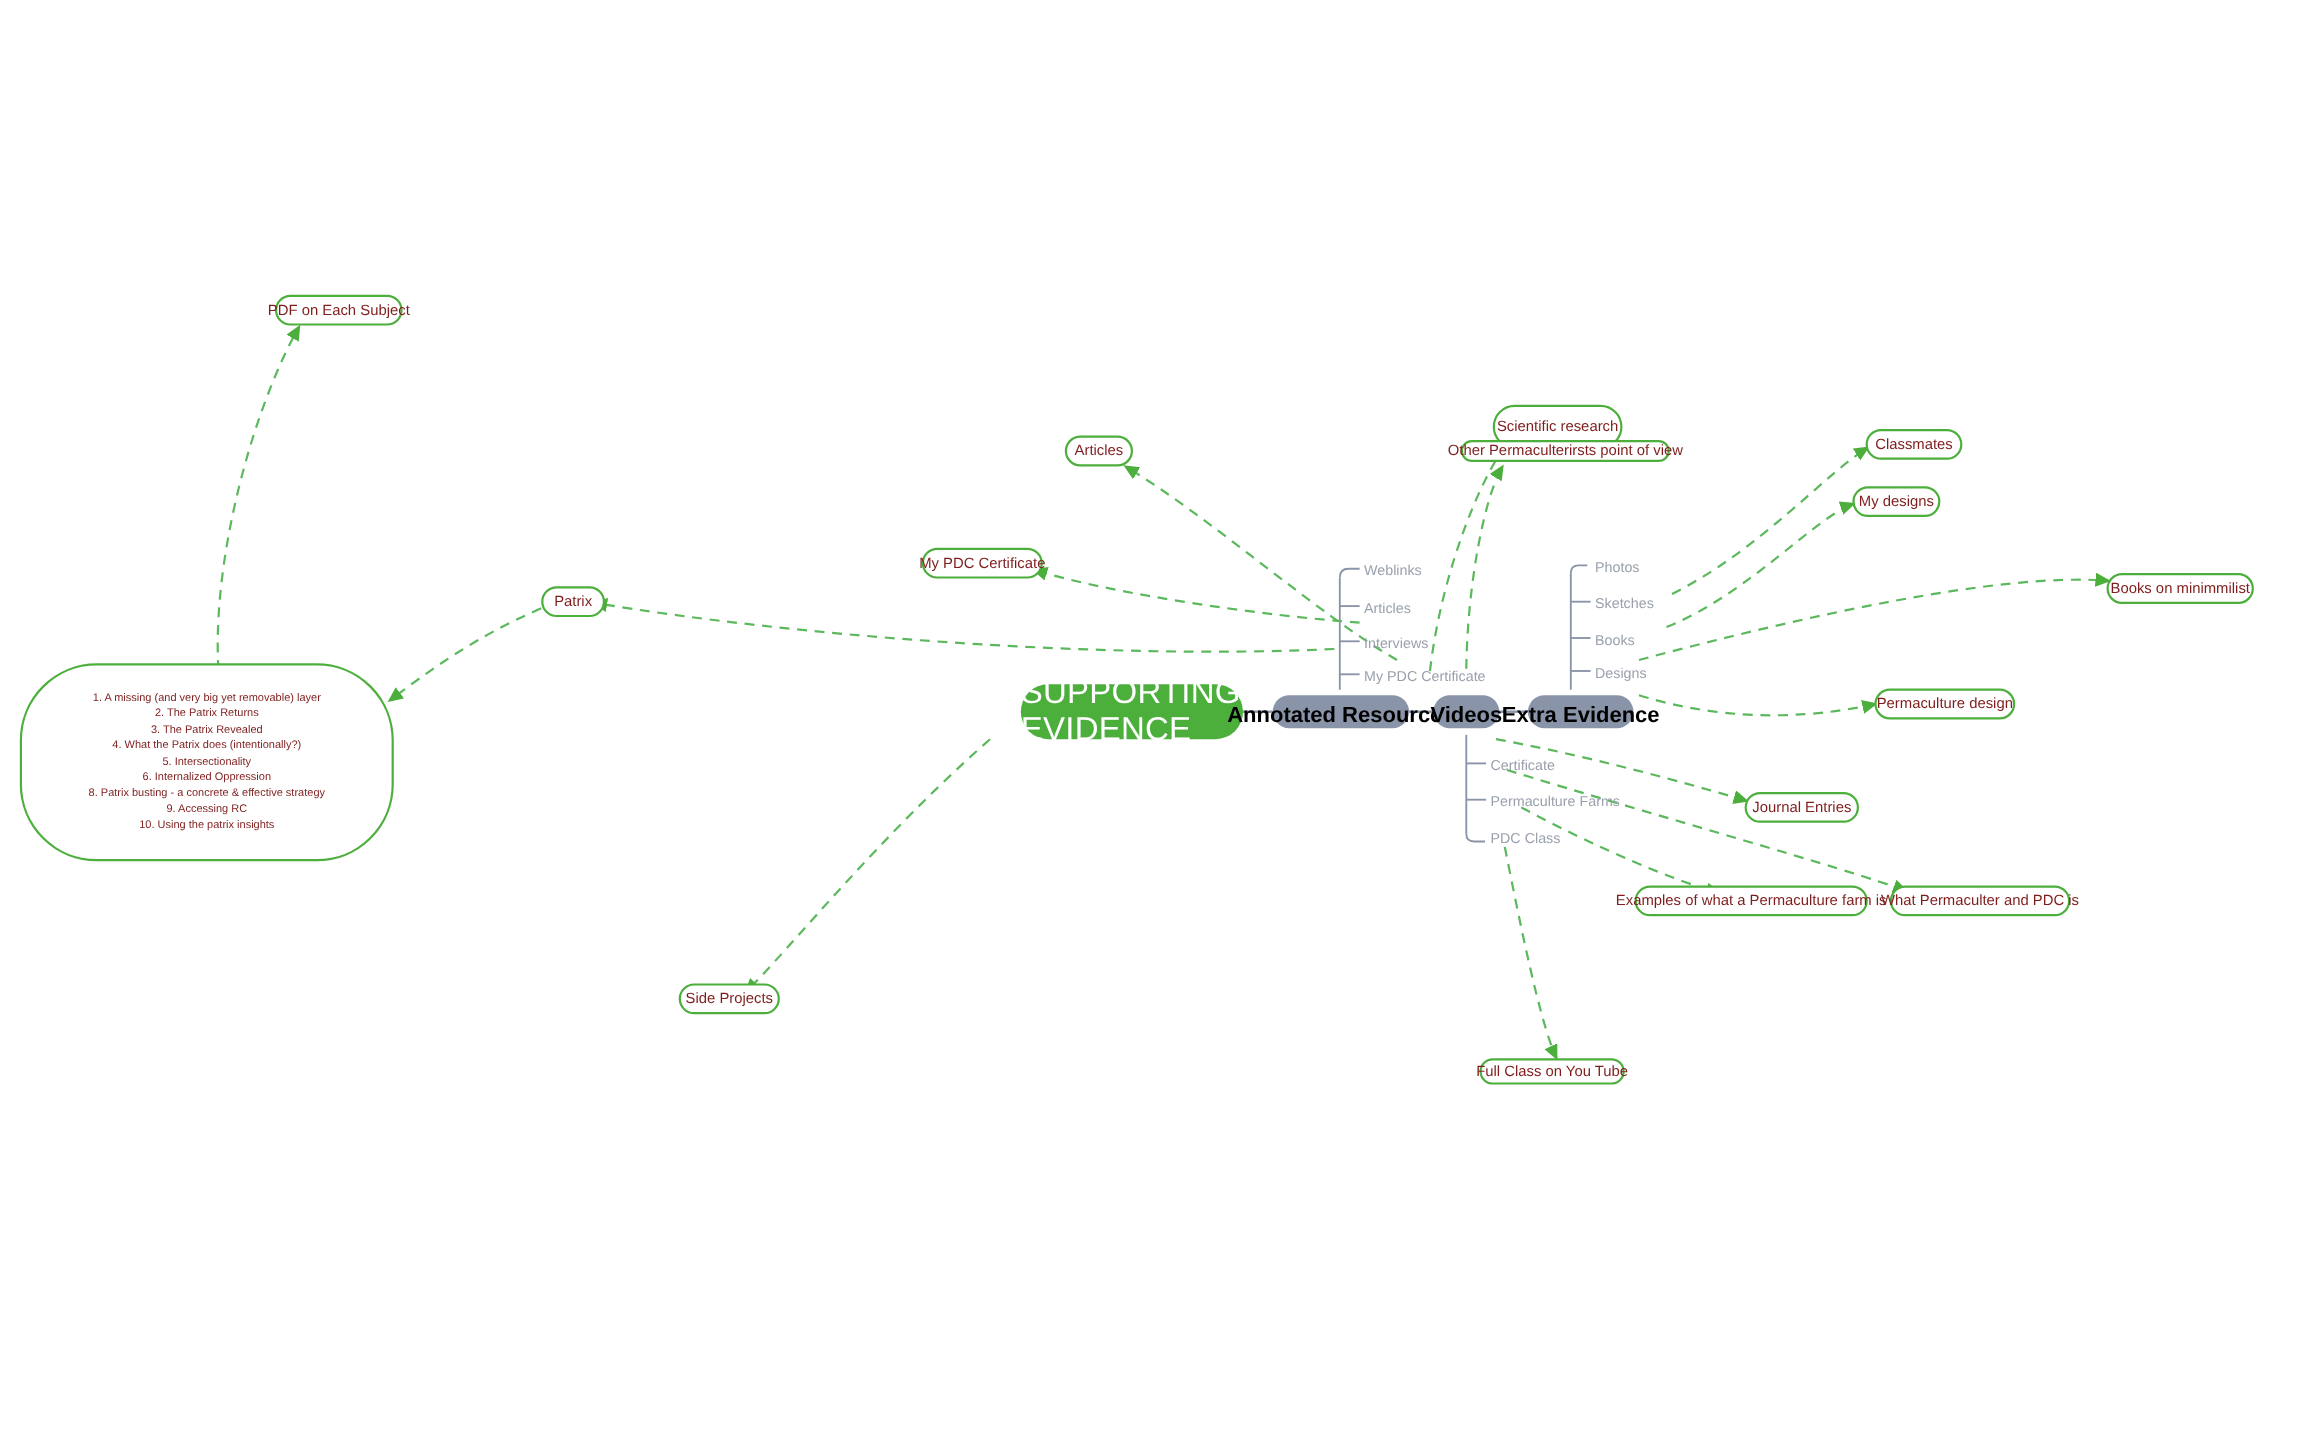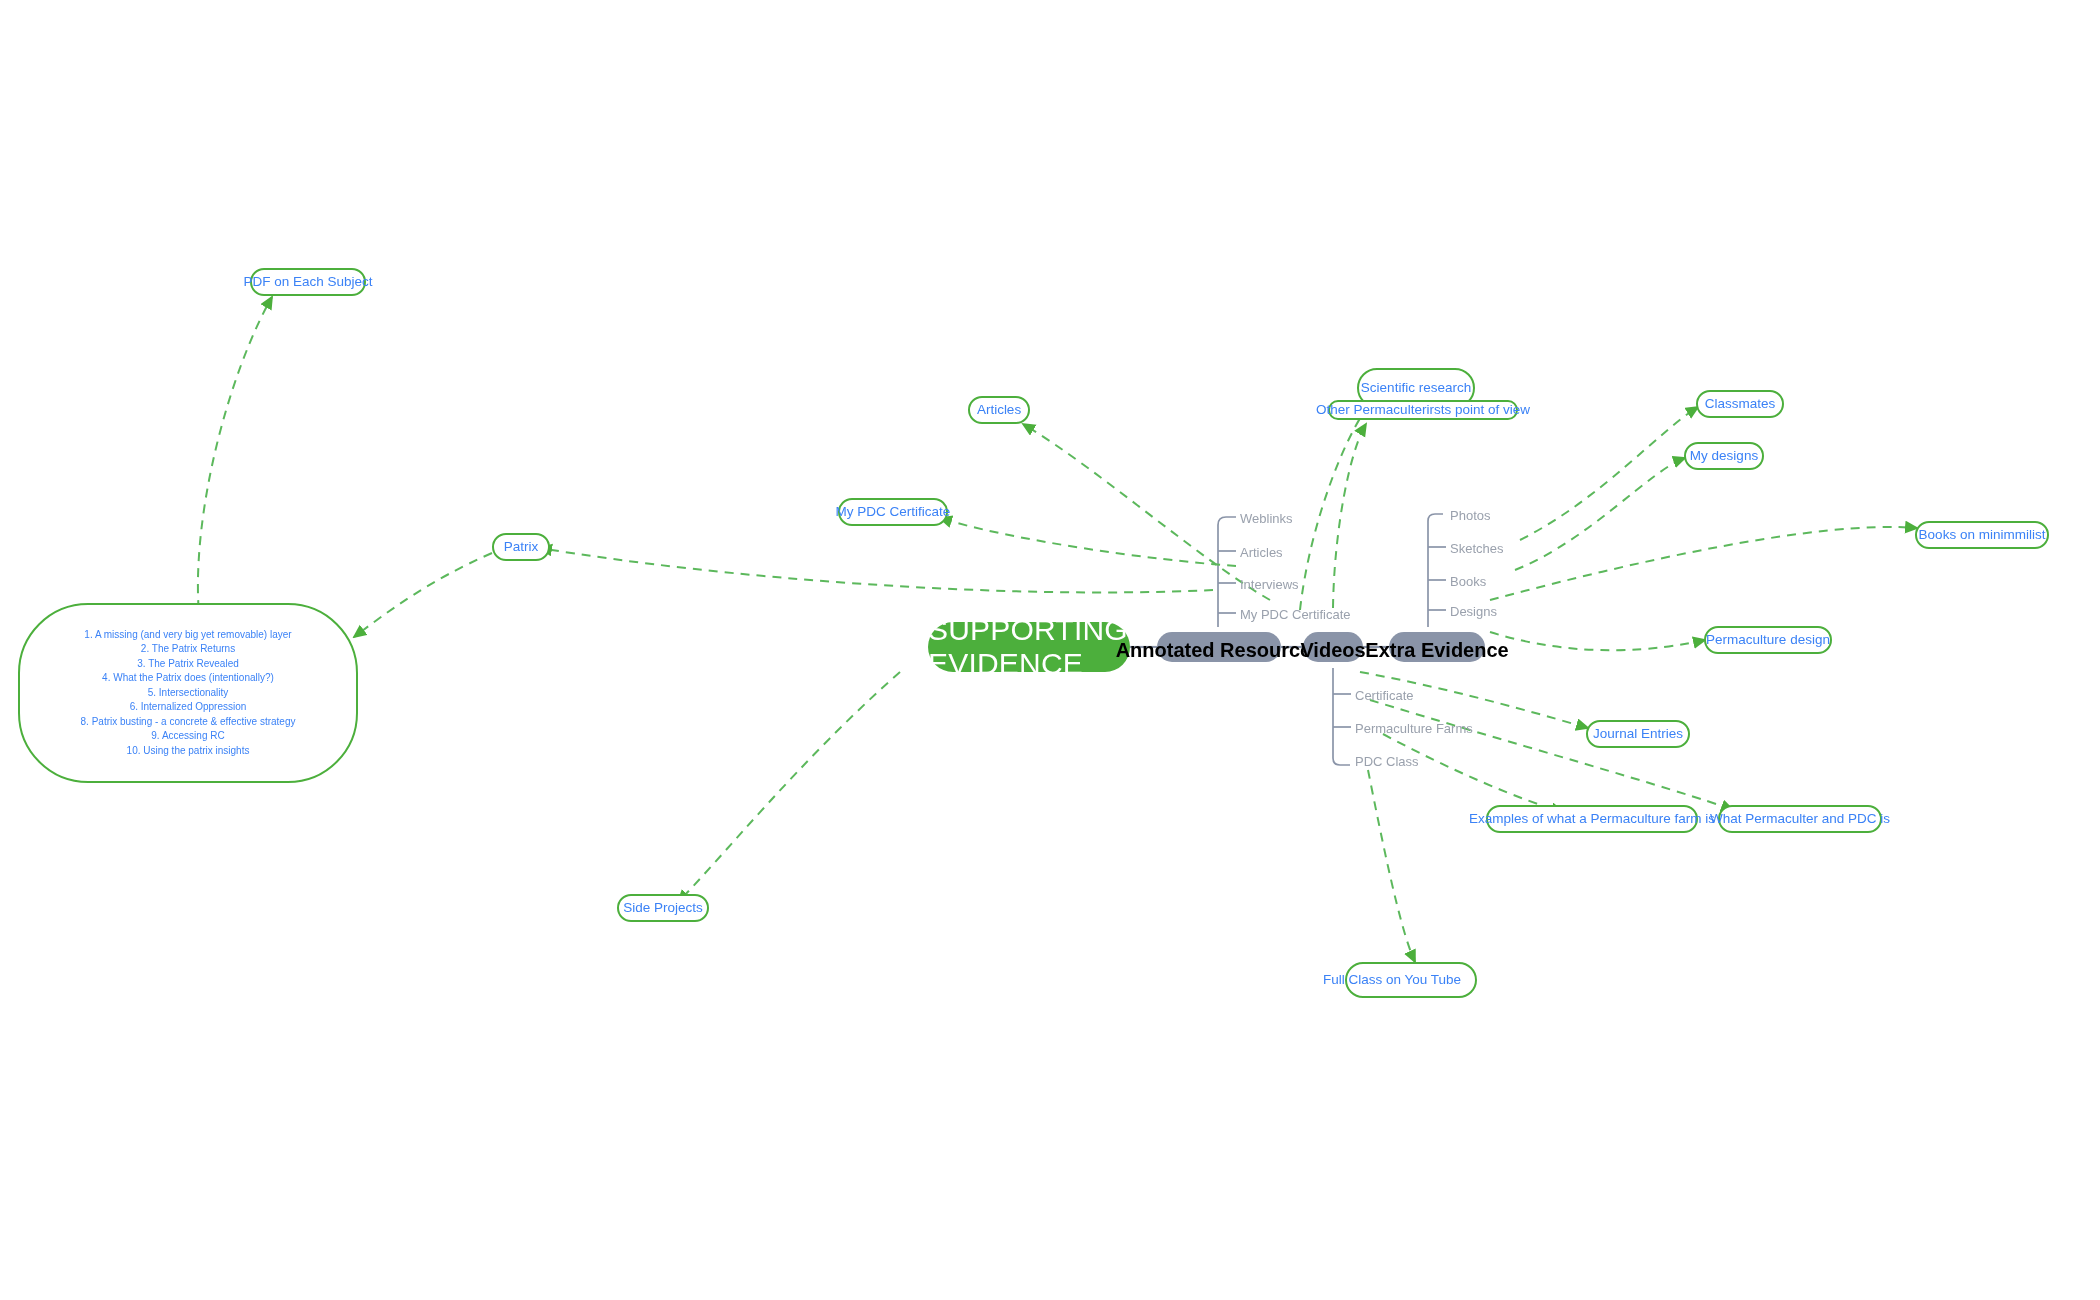--- a/index.html
+++ b/index.html
@@ -14,21 +14,21 @@
   #canvas{position:absolute;left:0;top:0;width:2100px;height:1300px;}
   svg#wires{position:absolute;left:0;top:0;width:2100px;height:1300px;pointer-events:none;}
 
   
   .leaf{
     position:absolute;
     box-sizing:border-box;
     border:2px solid #4CAF3C;
     border-radius:999px;
     background:#ffffff;
-    color:#3b82f6;
+    color:#7f1d1d;
     display:flex;
     align-items:center;
     justify-content:center;
     text-align:center;
     font-size:13.5px;
     line-height:1.35;
     padding:6px 14px;
     white-space:nowrap;
     z-index:4;
   }
@@ -248,17 +248,17 @@
   </div>
 
   <div class="leaf" style="left:1718px;top:805px;width:164px;height:28px;">
     <span>What Permaculter and PDC is</span>
   </div>
 
   <div class="leaf" style="left:617px;top:894px;width:92px;height:28px;">
     <span>Side Projects</span>
   </div>
 
-  <div class="leaf" style="left:1345px;top:962px;width:132px;height:36px;justify-content:flex-end;">
+  <div class="leaf" style="left:1345px;top:962px;width:132px;height:24px;">
     <span>Full Class on You Tube</span>
   </div>
 
 </div>
 
 </body></html>

